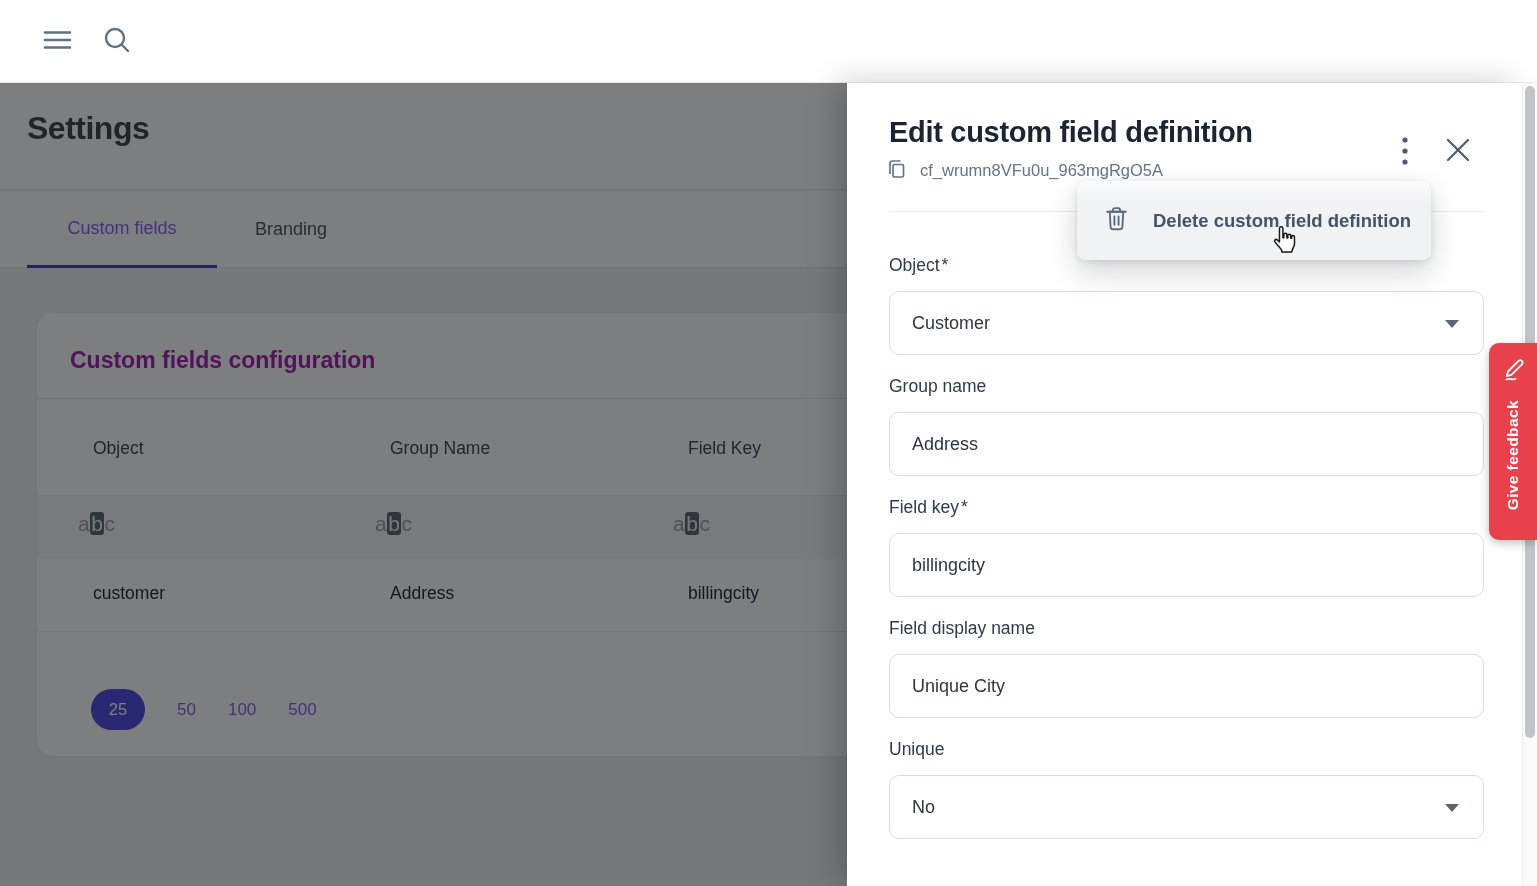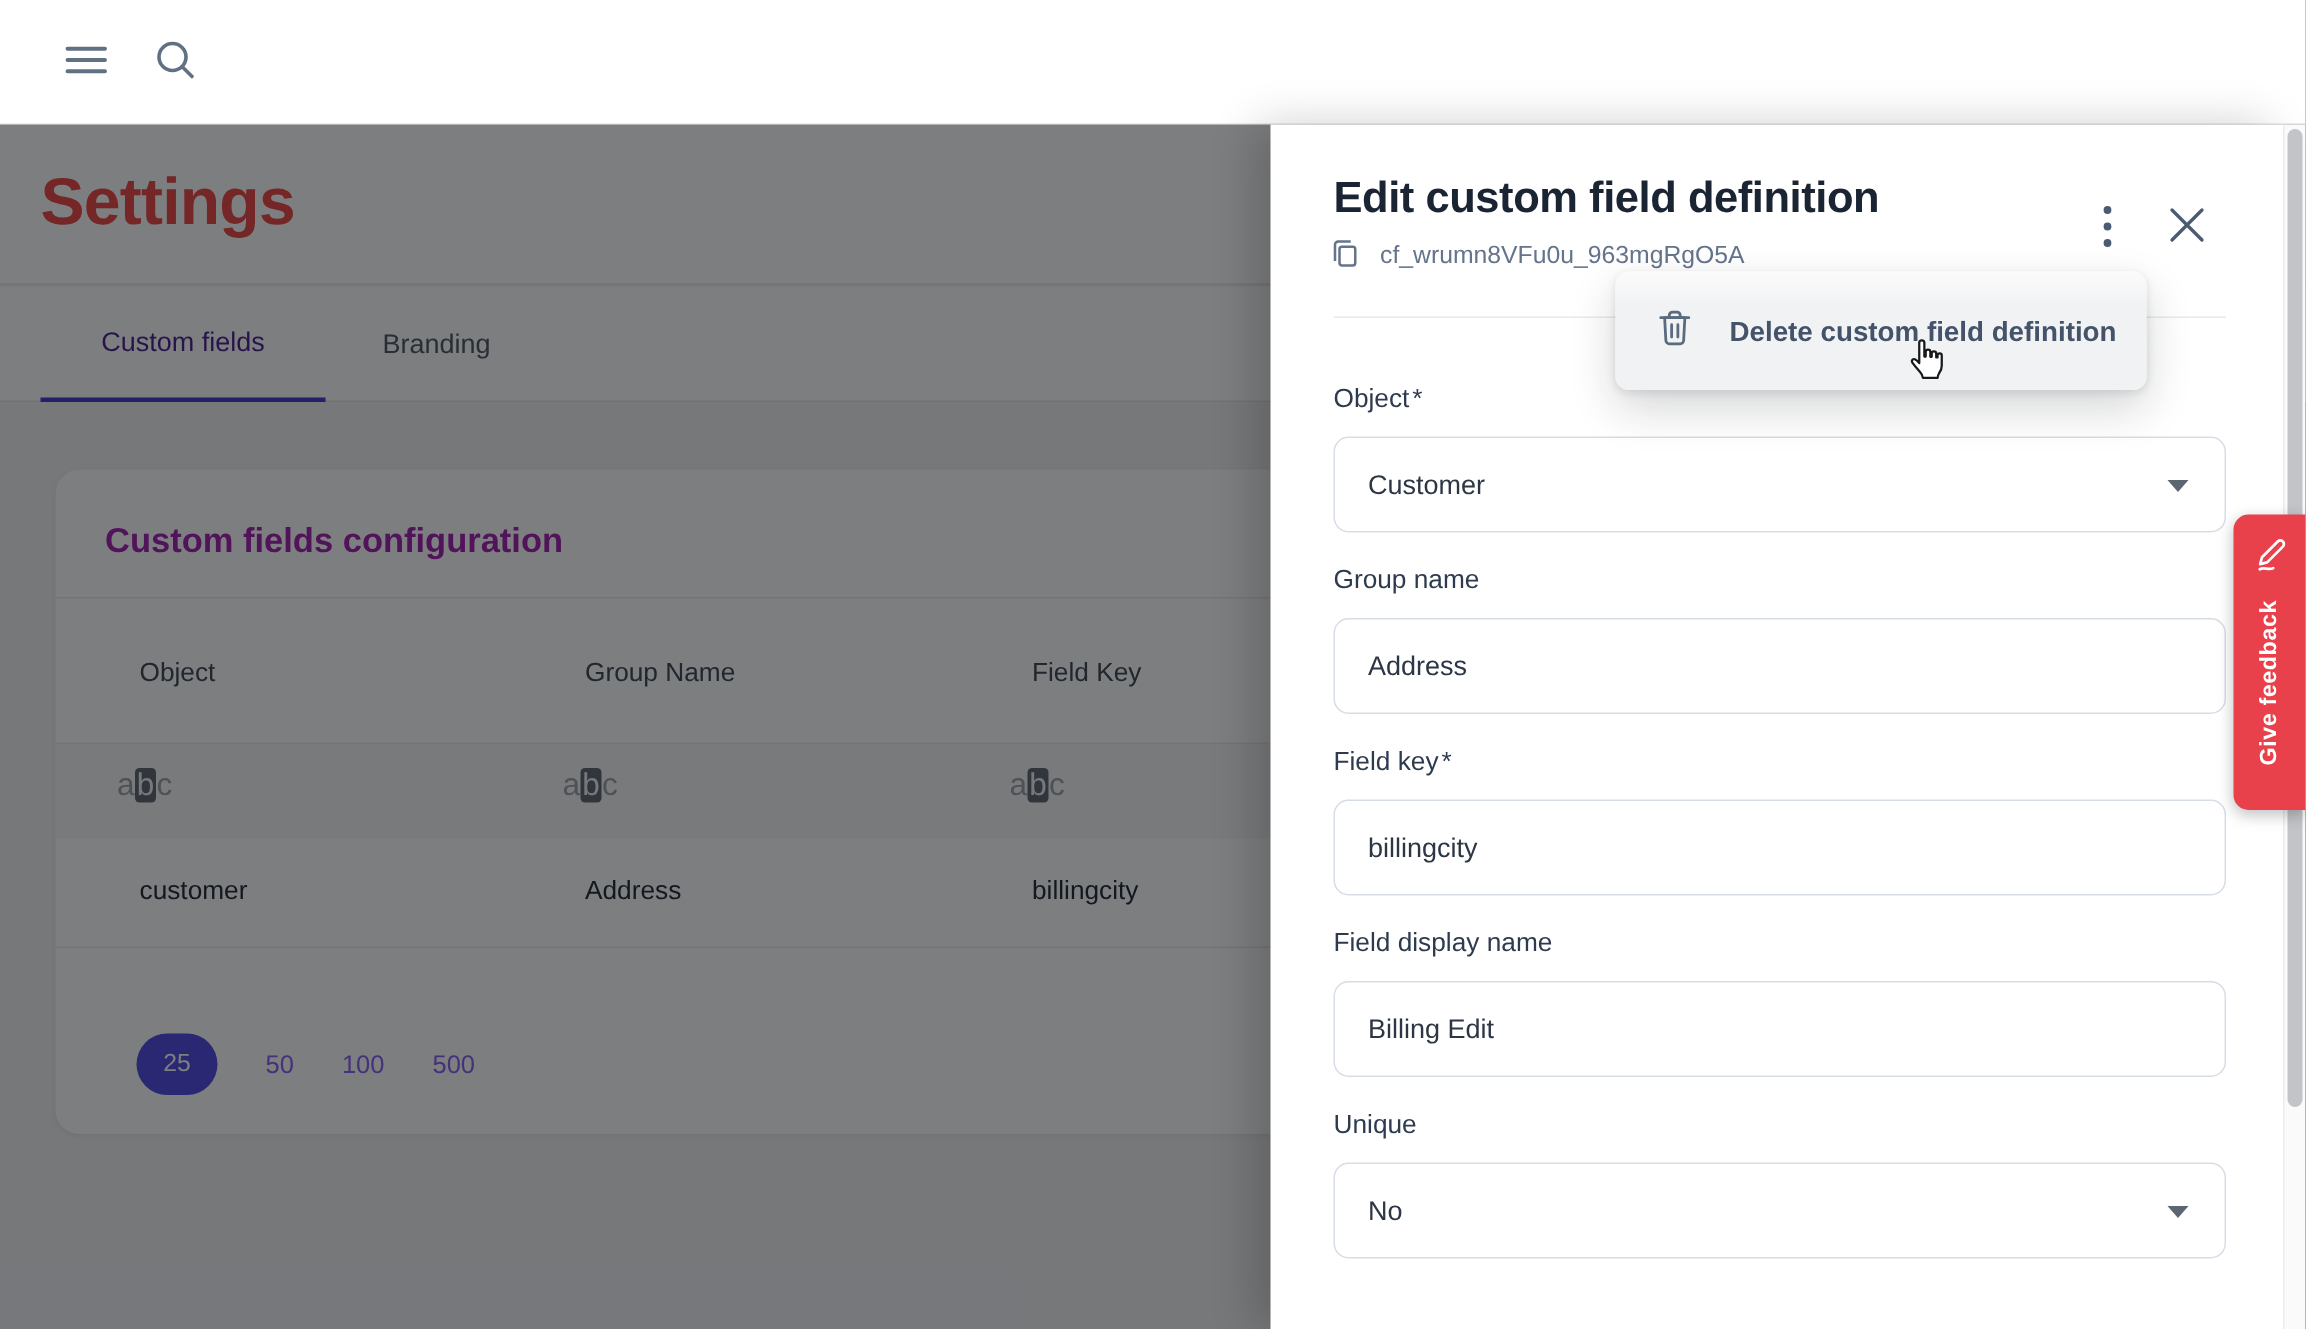--- a/index.html
+++ b/index.html
@@ -6,24 +6,24 @@
   html,body { width:1537px; height:886px; }
   body { font-family:"Liberation Sans", sans-serif; background:#f2f3f5; overflow:hidden; position:relative; }
 
   
   .topbar { position:absolute; left:0; top:0; width:1537px; height:83px; background:#fff; border-bottom:1px solid #ededf0; z-index:4; display:flex; align-items:center; gap:26px; padding-left:40px; }
   .iconbtn { display:flex; align-items:center; justify-content:center; width:34px; height:34px; cursor:pointer; background:none; border:none; }
 
   
   .page { position:absolute; left:0; top:83px; width:1537px; height:803px; z-index:1; }
   .page-header { position:absolute; left:0; top:0; width:100%; height:107px; background:#fff; border-bottom:1px solid #e7e8ec; }
-  .page-title { position:absolute; left:27px; top:27px; font-size:44px; font-weight:800; color:#ef4444; letter-spacing:-0.5px; }
+  .page-title { position:absolute; left:27px; top:27px; font-size:32px; font-weight:800; color:#404040; letter-spacing:-0.5px; }
   .tabsrow { position:absolute; left:0; top:108px; width:100%; height:77px; background:#fff; border-bottom:1px solid #e4e6ea; }
   .tab { position:absolute; top:0; height:77px; display:flex; align-items:center; justify-content:center; font-size:18px; cursor:pointer; }
-  .tab-active { left:27px; width:190px; color:#4c1d95; font-weight:500; border-bottom:3px solid #4338ca; }
+  .tab-active { left:27px; width:190px; color:#8b5cf6; font-weight:500; border-bottom:3px solid #4338ca; }
   .tab-idle { left:217px; width:148px; color:#4b5563; }
 
   .card { position:absolute; left:37px; top:230px; width:1463px; height:443px; background:#fff; border-radius:16px; box-shadow:0 1px 4px rgba(20,24,40,.08); overflow:hidden; }
   .card-title { padding:34px 33px 24px; font-size:23px; color:#a21caf; }
   .card-divider { height:1px; background:#e9eaee; }
   .thead { position:relative; height:97px; border-bottom:1px solid #e9eaee; }
   .th { position:absolute; bottom:36px; font-size:17.5px; color:#3c4654; }
   .th0 { left:56px; } .th1 { left:353px; } .th2 { left:651px; }
   .filterrow { position:relative; height:63px; background:#f6f7f9; }
   .abc { position:absolute; top:16px; font-size:21px; color:#9aa1ab; letter-spacing:0.5px; cursor:text; }
@@ -177,21 +177,21 @@
     <span>Address</span>
   </div>
 
   <label class="f-label" style="top:414px;"><span>Field key</span><span class="req">*</span></label>
   <div class="f-box" style="top:450px;">
     <span>billingcity</span>
   </div>
 
   <label class="f-label" style="top:535px;"><span>Field display name</span><span class="req"></span></label>
   <div class="f-box" style="top:571px;">
-    <span>Billing Edit</span>
+    <span>Unique City</span>
   </div>
 
   <label class="f-label" style="top:656px;"><span>Unique</span><span class="req"></span></label>
   <div class="f-box f-select" style="top:692px;">
     <span>No</span>
     <i class="caret"></i>
   </div>
 
   <div class="menu">
     <div class="menu-item">

